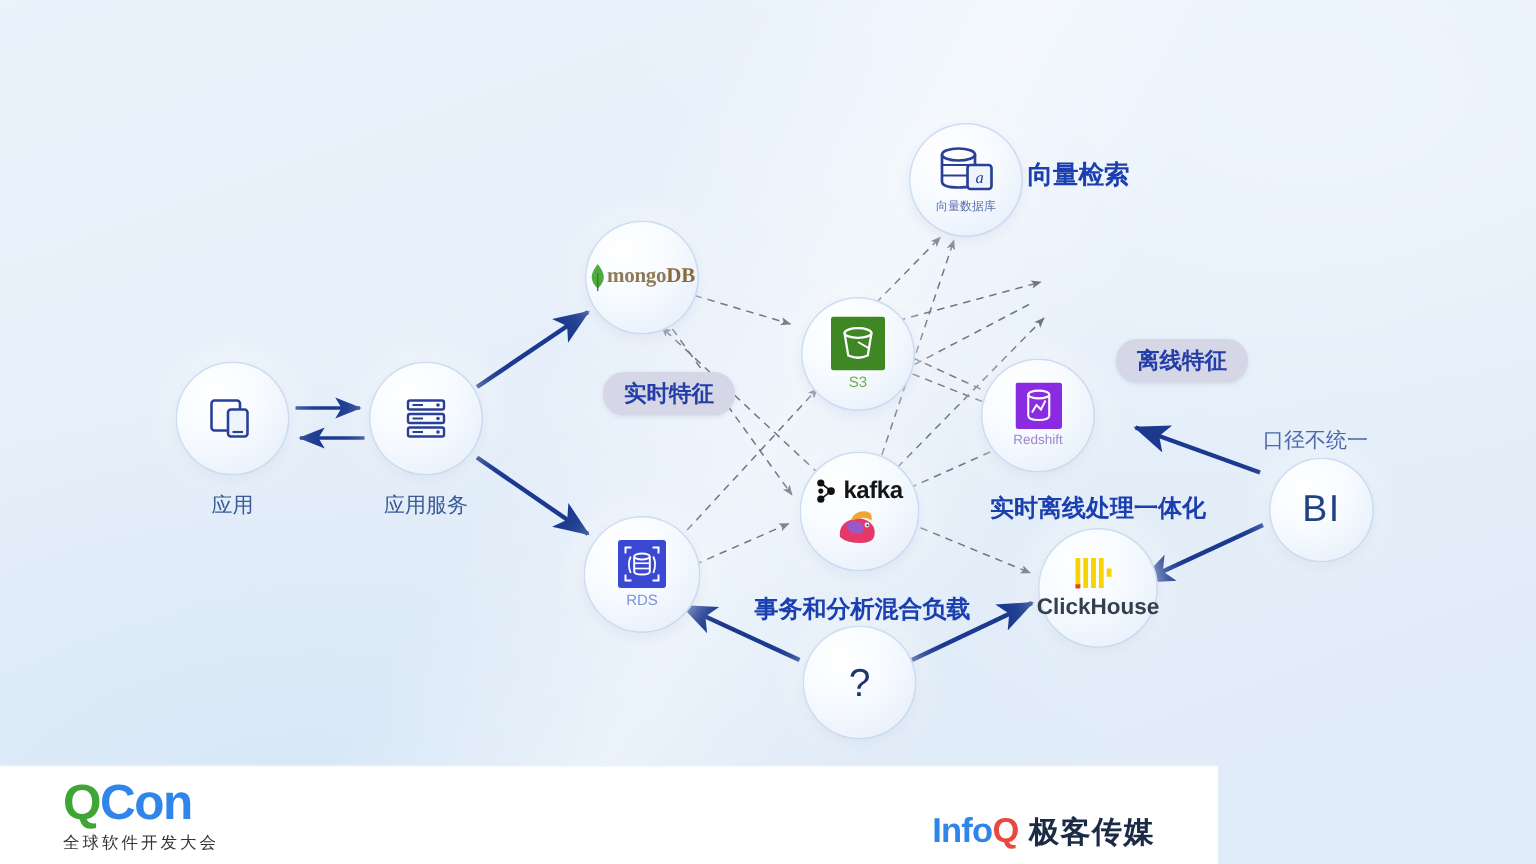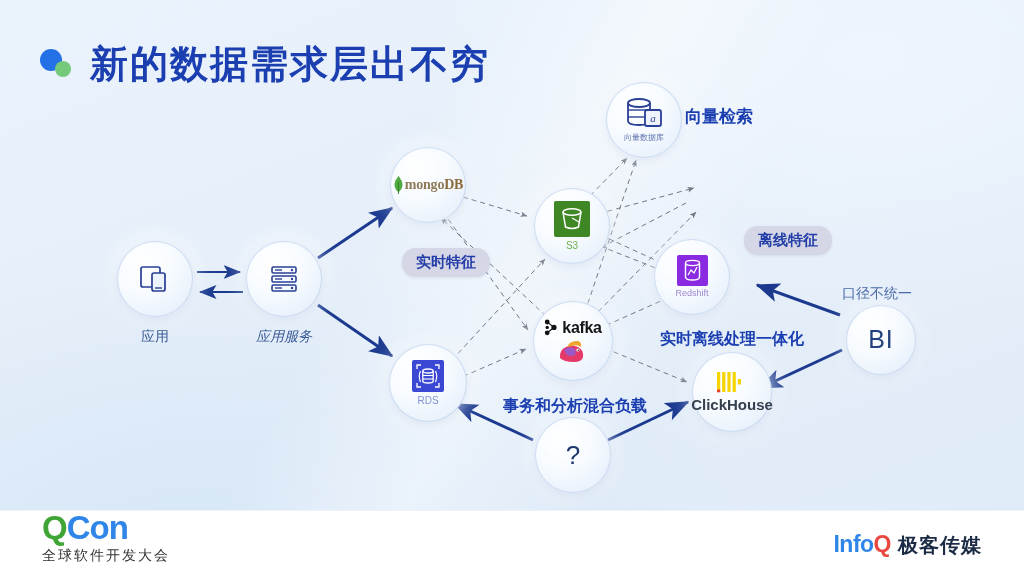--- a/index.html
+++ b/index.html
@@ -66,50 +66,43 @@
     position:absolute; background:#d5d6e6; border-radius:14px;
     padding:5px 14px; font-size:15px; font-weight:bold; color:#243ea8;
     white-space:nowrap; box-shadow:0 1px 3px rgba(120,140,180,.18);
   }
   
   .ann  { position:absolute; font-size:16px; font-weight:bold; color:#1b3fb0; white-space:nowrap; }
   .ann-light { position:absolute; font-size:14px; color:#4a6aa8; white-space:nowrap; font-weight:normal;text-align:center; }
 
   
   #footer {
-    position:absolute; left:0; bottom:0; width:1024px; height:66px;
+    position:absolute; left:0; bottom:0; width:812px; height:66px;
     background:#ffffff; border-top:1px solid #eef2f7;
-    display:flex; justify-content:space-between;
+    display:flex; align-items:center; justify-content:space-between;
     padding:0 42px;
   }
   #qcon-logo { display:flex; flex-direction:column; align-items:flex-start; }
   .qcon-word { font-size:33px; font-weight:bold; line-height:1; letter-spacing:-1px; }
   .qcon-q { color:#3fa535; }
   .qcon-c { color:#2f86e8; }
-  .qcon-sub { font-size:14px; color:#333; letter-spacing:2px; margin-top:3px; }
+  .qcon-sub { font-size:11px; color:#333; letter-spacing:2px; margin-top:3px; }
   #infoq-logo { display:flex; align-items:baseline; gap:7px; }
   .infoq-info { font-size:23px; font-weight:bold; color:#2f86e8; letter-spacing:-.5px;margin-top:20px; }
   .infoq-q { color:#e8483f; }
   .infoq-cn { font-size:20px; font-weight:bold; color:#1c2b45; letter-spacing:1px; }
 
   
   .kafka-word{ font-size:16px; font-weight:bold; color:#151515; letter-spacing:-.3px; }
 </style>
 </head>
 <body>
 
 <div id="slide">
 
-  <div id="header">
-    <div class="logo-dots">
-      <div class="dot-blue"></div>
-      <div class="dot-green"></div>
-    </div>
-    <div id="slide-title">新的数据需求层出不穷</div>
-  </div>
 
   <div id="diagram">
 
     <svg id="edges" viewBox="0 0 1024 510">
       <defs>
         <marker id="ah-solid" markerWidth="9" markerHeight="9" refX="7.5" refY="3.2" orient="auto">
           <path d="M0,0 L8,3.2 L0,6.4 L1.9,3.2 Z" fill="#1b3a8f"></path>
         </marker>
         <marker id="ah-dash" markerWidth="8" markerHeight="8" refX="6.5" refY="2.8" orient="auto">
           <path d="M0,0 L7,2.8 L0,5.6 L1.7,2.8 Z" fill="#6f7684"></path>
@@ -184,33 +177,33 @@
           <rect x="4" y="22" width="24" height="6" rx="1.4" fill="none" stroke="#2a3f96" stroke-width="1.6"></rect>
           <circle cx="24" cy="7" r="1.2" fill="#2a3f96"></circle>
           <circle cx="24" cy="16" r="1.2" fill="#2a3f96"></circle>
           <circle cx="24" cy="25" r="1.2" fill="#2a3f96"></circle>
           <line x1="7" y1="7" x2="14" y2="7" stroke="#2a3f96" stroke-width="1.4"></line>
           <line x1="7" y1="16" x2="14" y2="16" stroke="#2a3f96" stroke-width="1.4"></line>
           <line x1="7" y1="25" x2="14" y2="25" stroke="#2a3f96" stroke-width="1.4"></line>
         </svg>
       </span>
     </div>
-    <div class="under-label" style="left:236px; top:328px; width:96px;font-style:italic;">应用服务</div>
+    <div class="under-label" style="left:236px; top:328px; width:96px;">应用服务</div>
 
     <div class="node" style="left:390px; top:147px; width:76px; height:76px;">
       <span class="glyph" style="gap:1px;">
         <svg width="11" height="18" viewBox="0 0 11 18" style="flex:none;">
           <path d="M5.5 0 C8.5 4 10.5 7.5 9 11.5 C8 14 6.5 15.5 5.5 16.2 C4.5 15.5 3 14 2 11.5 C0.5 7.5 2.5 4 5.5 0 Z" fill="#4faa41"></path>
           <line x1="5.5" y1="6" x2="5.5" y2="18" stroke="#2e7d22" stroke-width=".9"></line>
         </svg>
         <span style="font-family:'Liberation Serif',serif; font-size:14px; font-weight:bold; color:#8d7b5a; letter-spacing:-.2px;">mongo<span style="color:#8a6a3a;">DB</span></span>
       </span>
     </div>
 
-    <div class="node" style="left:534px; top:188px; width:76px; height:76px;">
+    <div class="node" style="left:534px; top:198px; width:76px; height:76px;">
       <span class="glyph">
         <svg width="36" height="36" viewBox="0 0 36 36">
           <rect width="36" height="36" rx="2" fill="#3f8624"></rect>
           <ellipse cx="18" cy="11" rx="9" ry="3.2" fill="none" stroke="#ffffff" stroke-width="1.5"></ellipse>
           <path d="M9 11 L11.5 26 Q18 29 24.5 26 L27 11" fill="none" stroke="#ffffff" stroke-width="1.5"></path>
           <line x1="18" y1="17" x2="25" y2="21" stroke="#ffffff" stroke-width="1.3"></line>
         </svg>
       </span>
       <span class="cap" style="color:#6db14f; font-size:10px;">S3</span>
     </div>

